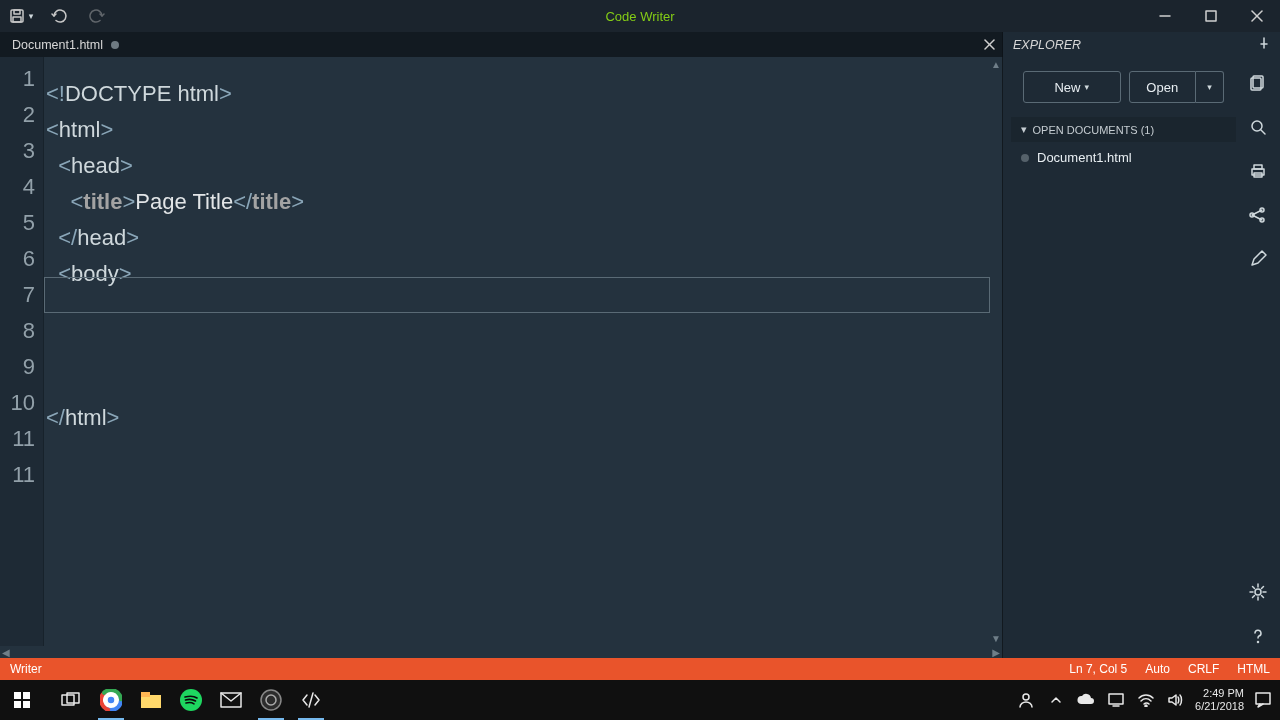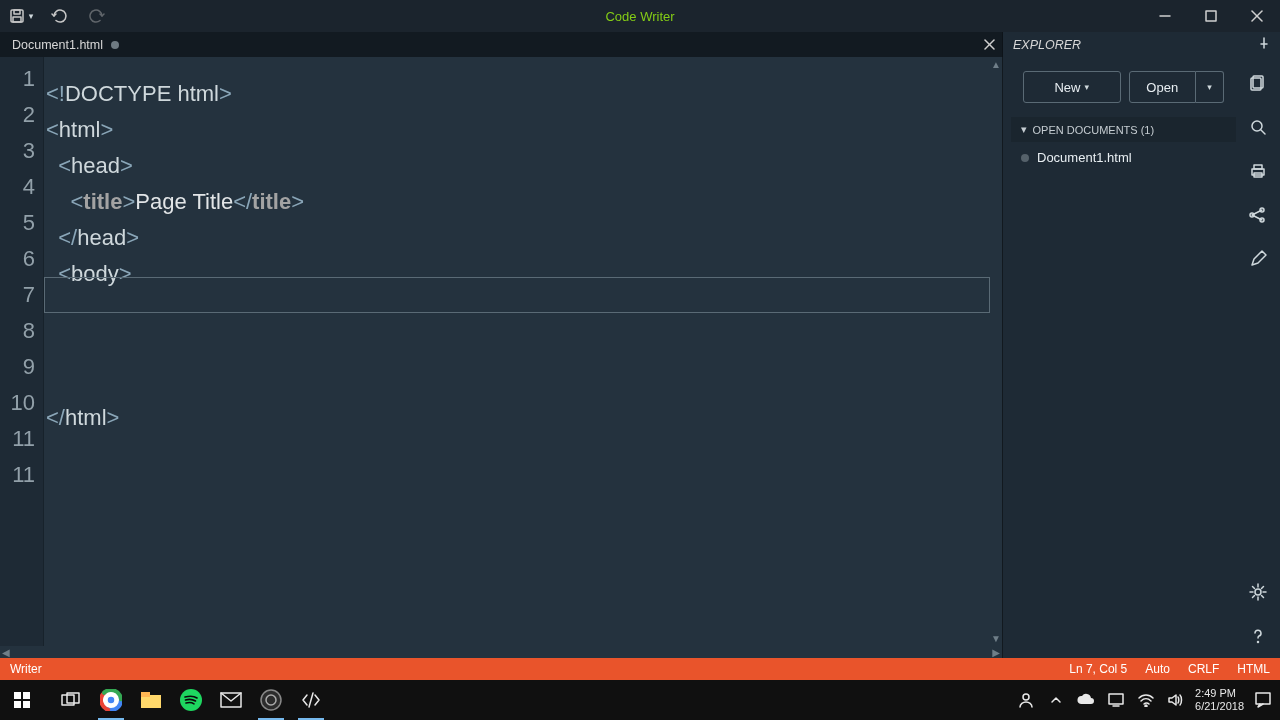--- a/index.html
+++ b/index.html
@@ -71,21 +71,21 @@
 
 .taskbar{height:40px;background:#101010;display:flex;align-items:center;color:#e8e8e8;}
 .tb-start{width:44px;height:40px;display:flex;align-items:center;justify-content:center;}
 .search{flex:0 0 320px;height:32px;background:#f1f1f1;border-radius:2px;display:flex;align-items:center;padding:0 8px;color:#5a5a5a;margin-left:2px;}
 .search .circ{width:18px;height:18px;border:2px solid #5a5a5a;border-radius:50%;margin-right:10px;}
 .search .mic{margin-left:auto;}
 .task-icons{display:flex;align-items:center;height:100%;gap:6px;padding-left:10px;}
 .task-icons .t{width:34px;height:40px;display:flex;align-items:center;justify-content:center;position:relative;}
 .task-icons .t.active::after{content:"";position:absolute;bottom:0;left:4px;right:4px;height:2px;background:#76b9ed;}
 .tray{margin-left:auto;display:flex;align-items:center;height:100%;gap:8px;padding-right:6px;font-size:11px;}
-.tray .clock{display:flex;flex-direction:column;line-height:13px;font-size:11px;}
+.tray .clock{display:flex;flex-direction:column;align-items:flex-end;line-height:13px;font-size:11px;}
 .tray .t{width:22px;height:40px;display:flex;align-items:center;justify-content:center;}
 
 
 svg{stroke-width:1.5;stroke-linecap:round;stroke-linejoin:round;}
 
 .caret{font-size:9px;margin-left:4px;color:#cfd8dc;}
 </style>
 </head>
 <body>
 

